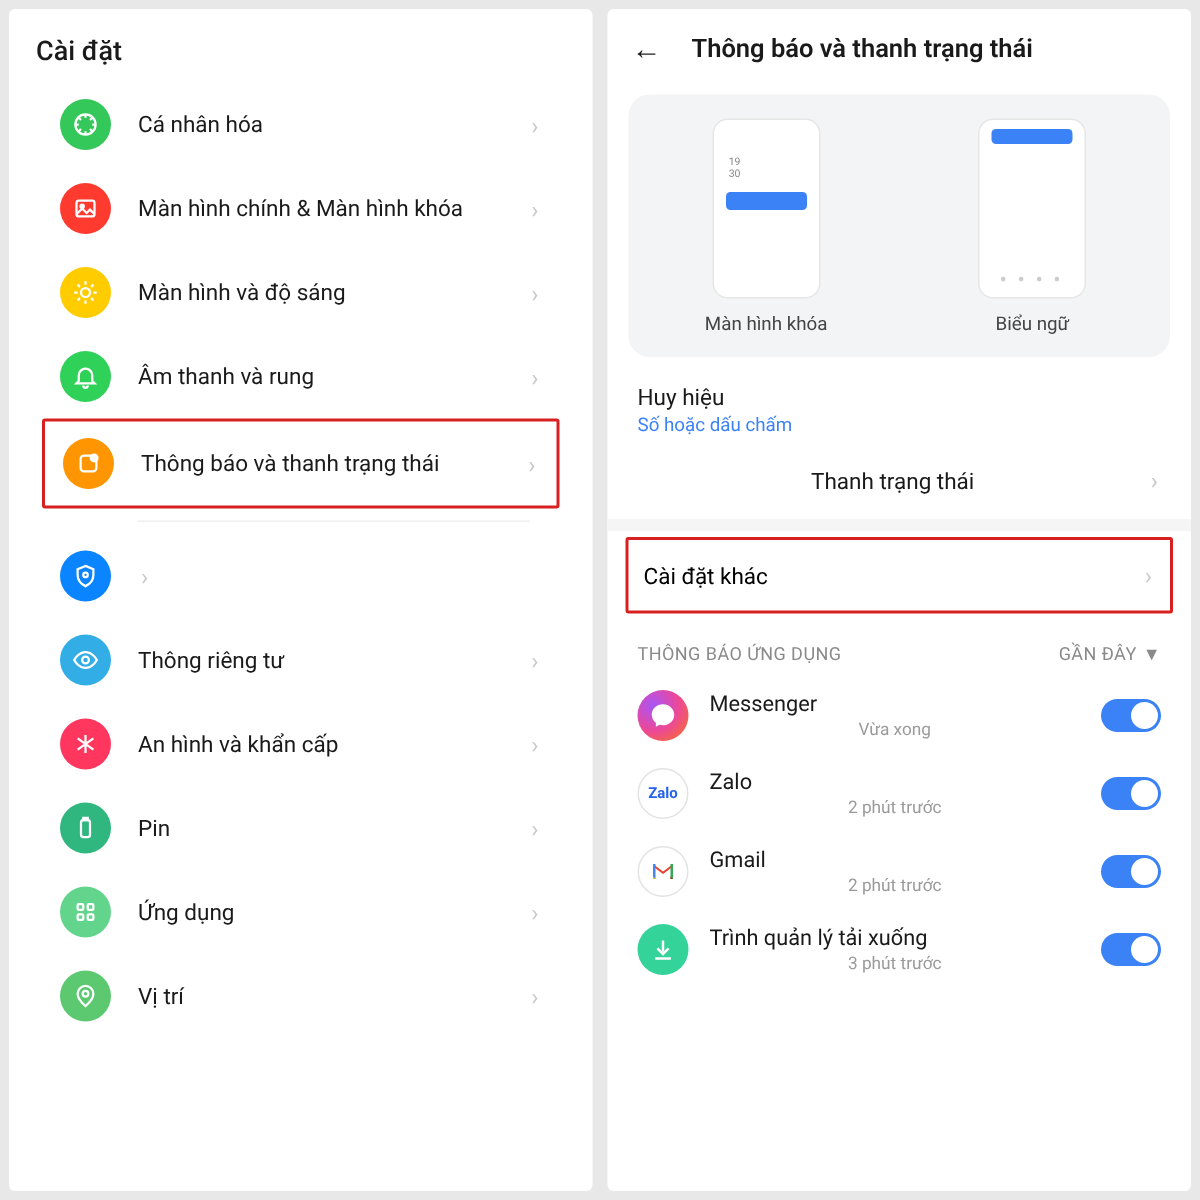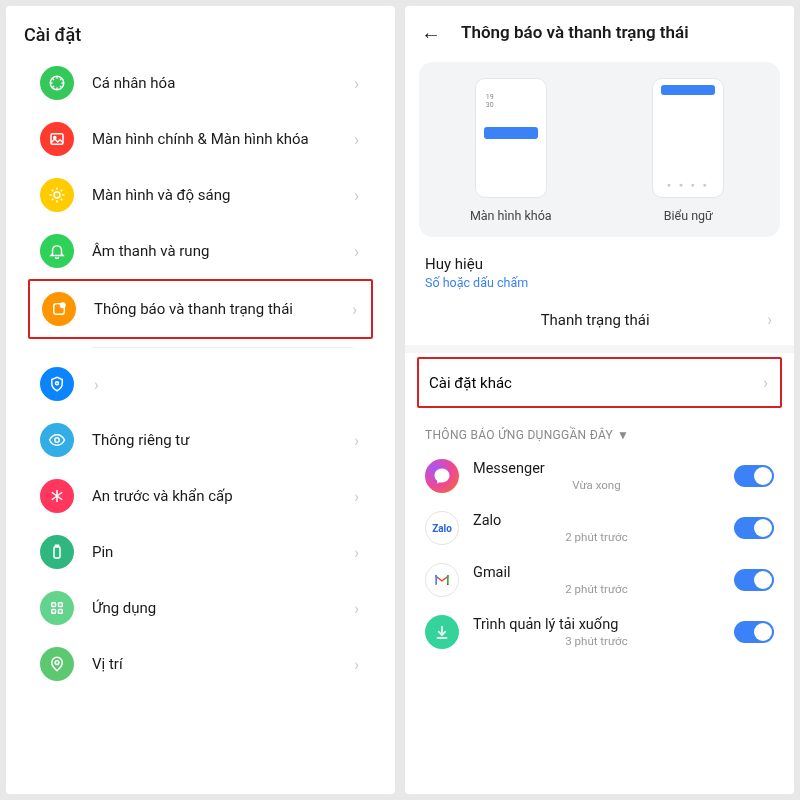--- a/index.html
+++ b/index.html
@@ -97,21 +97,21 @@
   .mini-phone {
     width: 72px;
     height: 120px;
     margin: 0 auto 10px auto;
     background: #fff;
     border: 1px solid #e6e6e6;
     border-radius: 10px;
     position: relative;
     overflow: hidden;
   }
-  .mini-phone .lock-time { font-size:7px; color:#888; position:absolute; top:14px; left:10px;text-align:center; }
+  .mini-phone .lock-time { font-size:7px; color:#888; position:absolute; top:24px; left:10px;text-align:center; }
   .mini-phone .lock-bar { position:absolute; top:48px; left:8px; right:8px; height:12px; background:#3b82f6; border-radius:3px; }
   .mini-phone .home-bar { position:absolute; top:6px; left:8px; right:8px; height:10px; background:#3b82f6; border-radius:3px; }
   .mini-phone .home-dots { position:absolute; bottom:8px; left:0; right:0; text-align:center; font-size:7px; letter-spacing:3px; color:#ccc; }
   .preview-label { font-size:12.5px; color:#444; }
   .sect { padding: 18px 20px 4px 20px; }
   .sect-title { font-size:15px; color:#1a1a1a; margin-bottom:2px; }
   .sect-link { font-size:12.5px; color:#3b82f6; }
   .right-row {
     display:flex; align-items:center;
     padding: 16px 20px;
@@ -120,21 +120,21 @@
   .right-row .label { flex:1;text-align:center; }
   .right-divider { height:8px; background:#f5f5f5; }
   .highlight-row {
     border:2px solid #d92020;
     margin: 4px 12px;
     border-radius:2px;
     padding: 14px 10px;
     display:flex; align-items:center;
   }
   .apps-header {
-    display:flex; align-items:center; justify-content:flex-start;
+    display:flex; align-items:center; justify-content:space-between;
     padding: 16px 20px 8px 20px;
     font-size:12px; color:#8a8a8a; letter-spacing:0.3px;
   }
   .sort-drop { display:flex; align-items:center; gap:4px; color:#8a8a8a; font-size:12px;}
   .app-row {
     display:flex; align-items:center;
     padding: 9px 20px;
     gap: 14px;
   }
   .app-icon { width:34px; height:34px; border-radius:50%; display:flex; align-items:center; justify-content:center; flex-shrink:0; }
@@ -238,21 +238,21 @@
       <div class="label">Thông riêng tư</div>
       <div class="chevron">›</div>
     </div>
 
     <div class="settings-row">
       <div class="icon-circle ic-pink">
         <svg viewBox="0 0 24 24" fill="none" stroke="#fff" stroke-width="2">
             <path d="M12 4v16M5 7l14 10M19 7L5 17"></path>
           </svg>
       </div>
-      <div class="label">An trước và khẩn cấp</div>
+      <div class="label">An hình và khẩn cấp</div>
       <div class="chevron">›</div>
     </div>
 
     <div class="settings-row">
       <div class="icon-circle ic-teal">
         <svg viewBox="0 0 24 24" fill="none" stroke="#fff" stroke-width="2">
             <rect x="8" y="5" width="8" height="15" rx="2"></rect>
             <rect x="10" y="3" width="4" height="2"></rect>
           </svg>
       </div>

